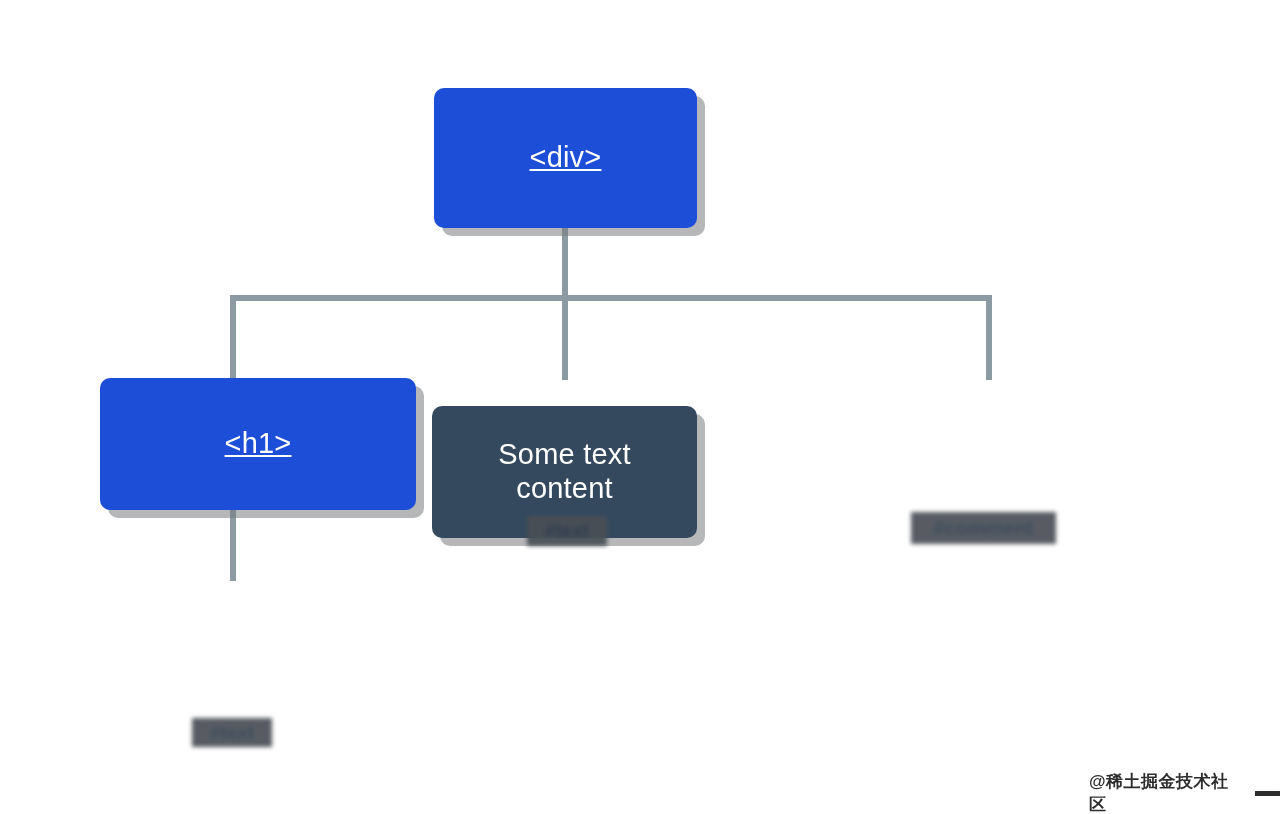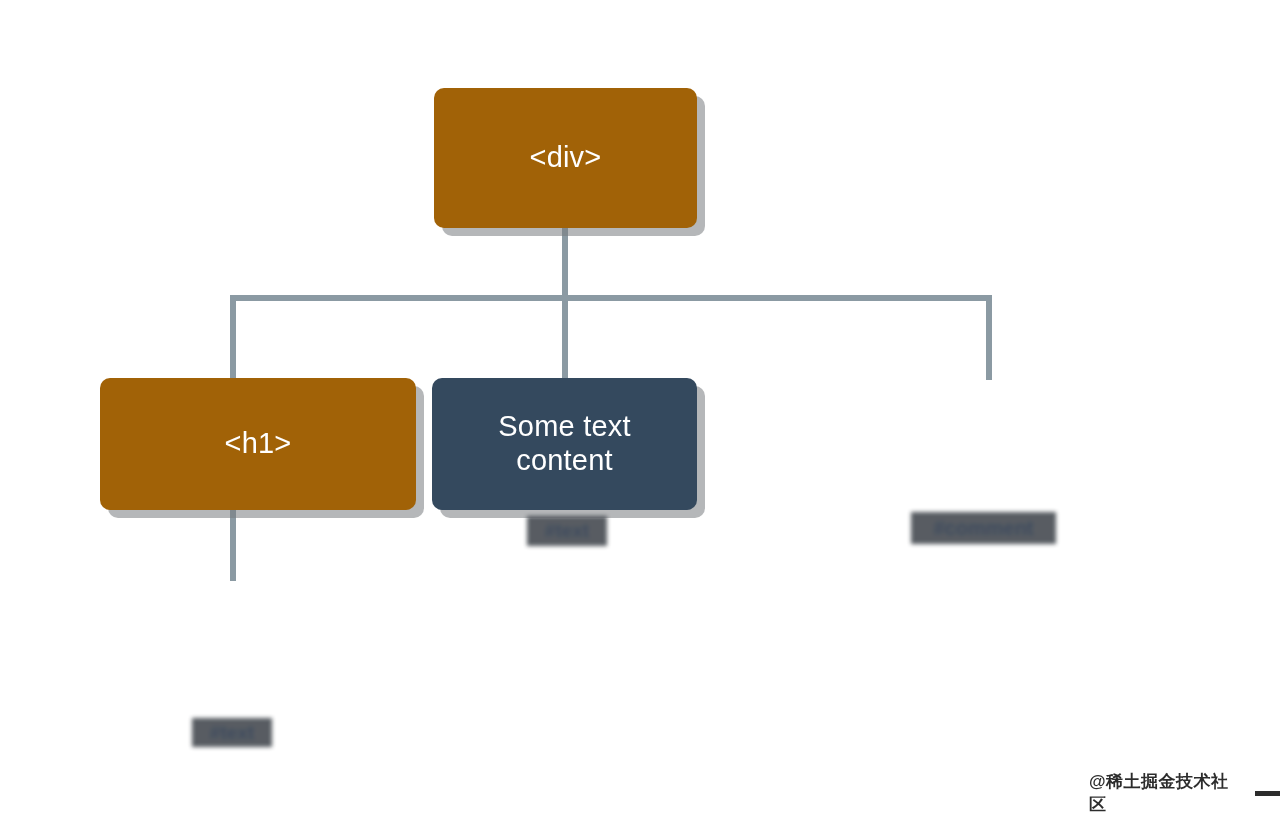--- a/index.html
+++ b/index.html
@@ -32,22 +32,22 @@
     align-items: center;
     justify-content: center;
     text-align: center;
     color: #ffffff;
     box-sizing: border-box;
     padding: 6px 10px;
     line-height: 1.16;
     letter-spacing: 0.2px;
     box-shadow: 8px 8px 0 rgba(120,124,127,0.55);
   }
-  .node-green  { background: #a16207; }
-  .node-navy   { background: #34495e; }
+  .node-green  { background: #1d4ed8; text-decoration: underline; }
+  .node-navy   { background: #34495e; margin-top: 28px; }
   .node-gray   { background: #b0b0b0; }
 
   .node-label {
     display: block;
     white-space: pre-line;
   }
 
   
   .chip {
     position: absolute;

